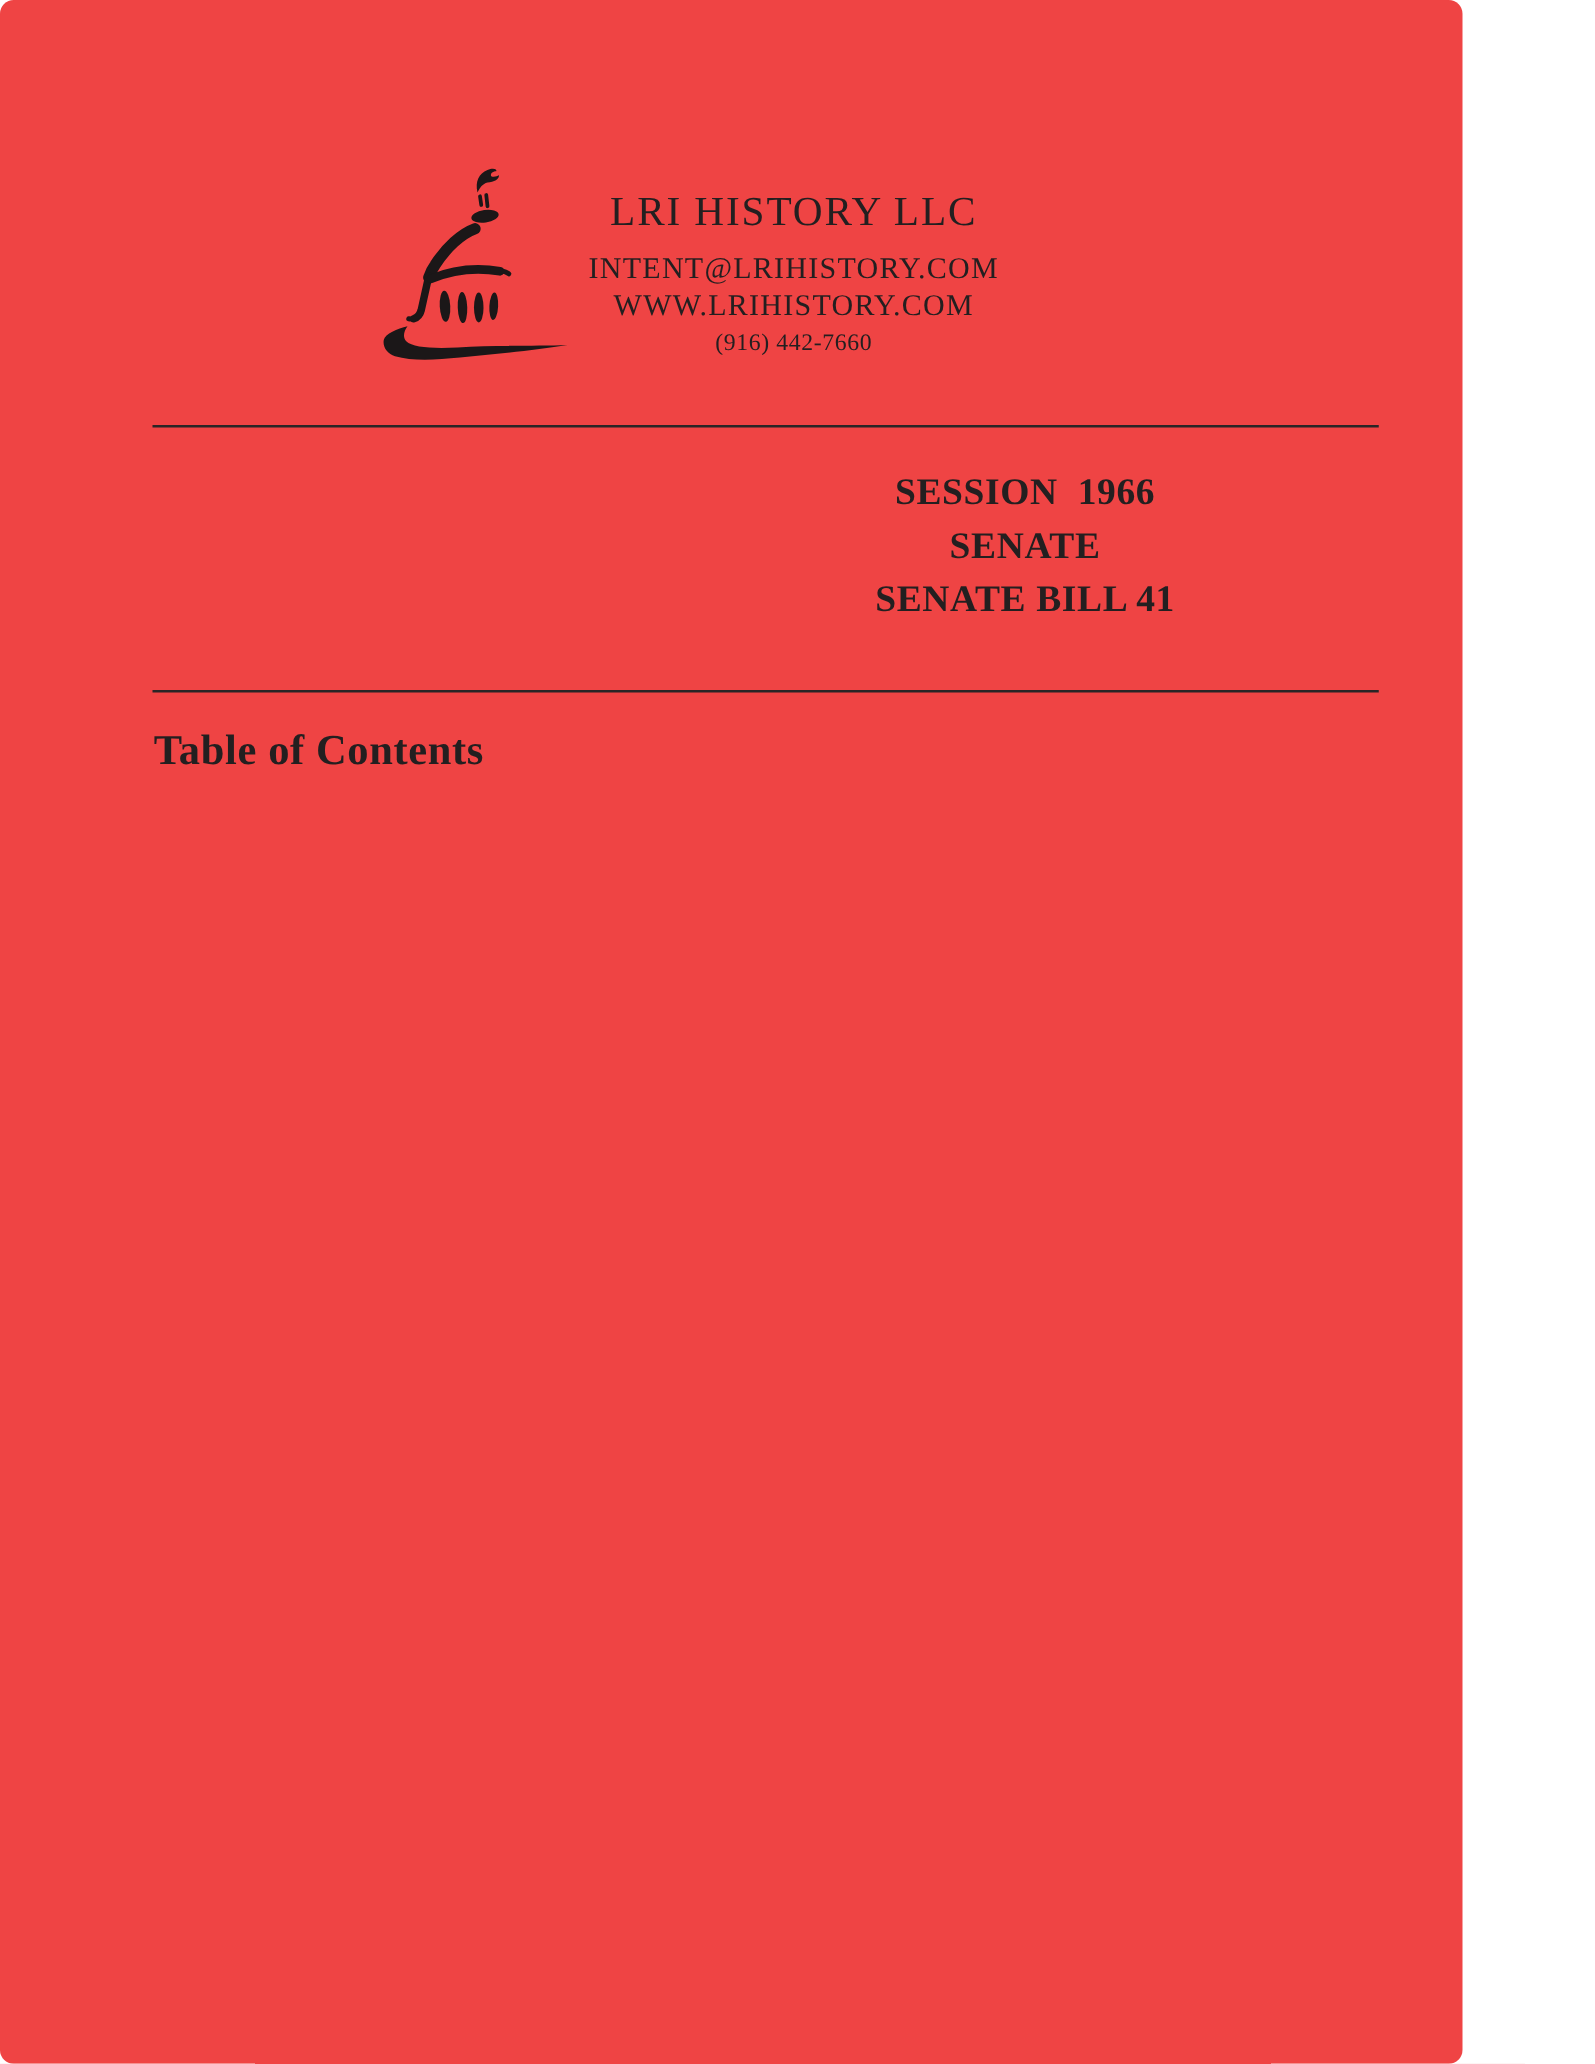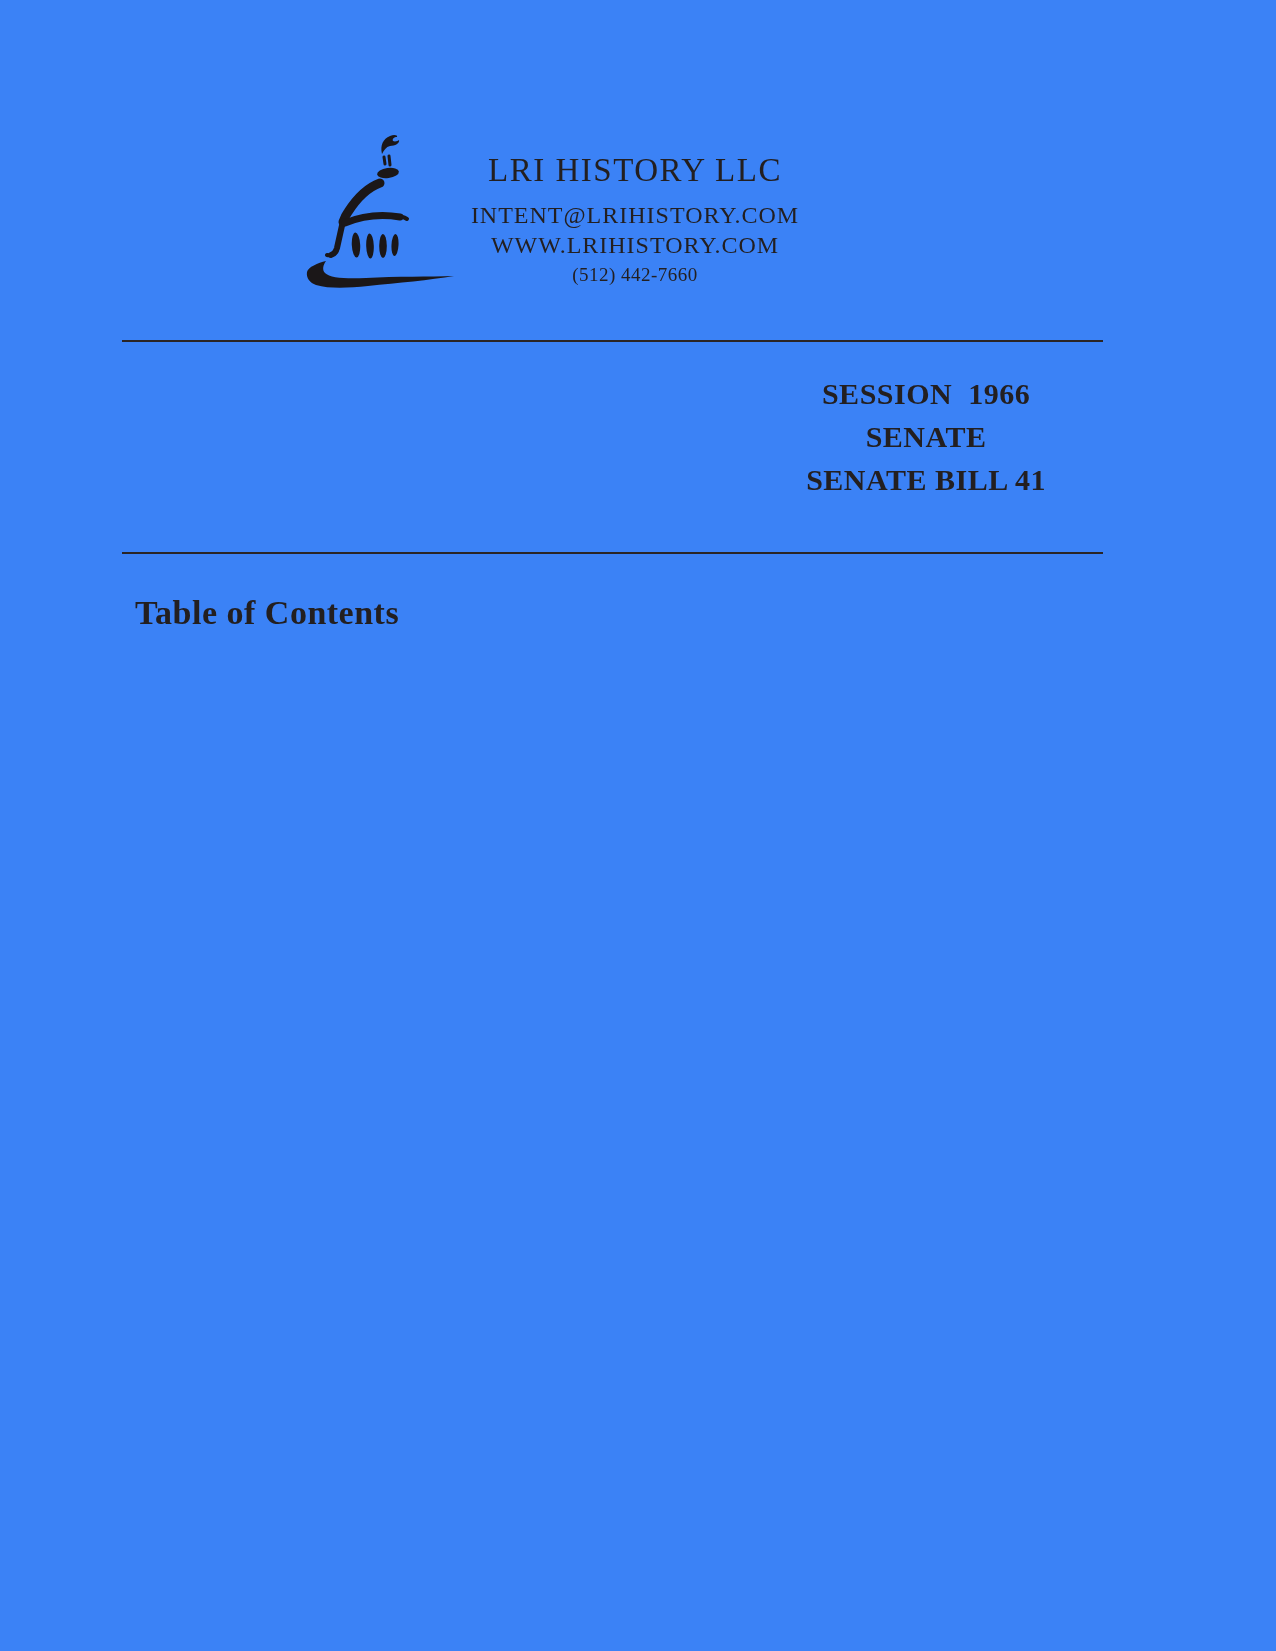--- a/index.html
+++ b/index.html
@@ -2,26 +2,27 @@
 <html><head>
 <meta charset="utf-8">
 <style>
   html, body {
     margin: 0;
     padding: 0;
     background: #ffffff;
   }
   .page {
     position: relative;
-    width: 1276px;
+    width: 1170px;
     height: 1651px;
-    background: #3b82f6;
+    background: #ef4444;
     font-family: "Liberation Serif", "DejaVu Serif", serif;
     color: #231f20;
     overflow: hidden;
+    border-radius: 11px;
   }
 
   
   .logo {
     position: absolute;
     left: 296px;
     top: 124px;
     width: 166px;
     height: 170px;
   }
@@ -74,21 +75,21 @@
   }
   .session-block div {
     white-space: pre; 
   }
 
   
   .toc-heading {
     position: absolute;
     left: 123px;
     top: 582px;
-    margin: 12px;
+    margin: 0;
     font-size: 34px;
     font-weight: 700;
     letter-spacing: 0.5px;
   }
   .toc-item {
     position: absolute;
     left: 148px;
     top: 650px;
     font-size: 28px;
     line-height: 34px;
@@ -129,21 +130,21 @@
       <ellipse cx="99" cy="121" rx="3.5" ry="11" transform="rotate(3 99 121)"></ellipse>
 
       <path d="M30 137 C22 139 12 143 11 148 C10 154 14 159 20 161 C34 165 52 164 72 162 C102 159 134 156 158 152 C134 153 100 152 70 154 C50 155 34 154 29 149 C26 146 27 141 30 137 Z"></path>
     </g>
   </svg>
 
   <div class="head-text">
     <div class="company">LRI HISTORY LLC</div>
     <div class="contact">INTENT@LRIHISTORY.COM</div>
     <div class="contact">WWW.LRIHISTORY.COM</div>
-    <div class="contact phone">(512) 442-7660</div>
+    <div class="contact phone">(916) 442-7660</div>
   </div>
 
   <div class="rule rule-1"></div>
 
   <div class="session-block">
     <div>SESSION  1966</div>
     <div>SENATE</div>
     <div>SENATE BILL 41</div>
   </div>
 

